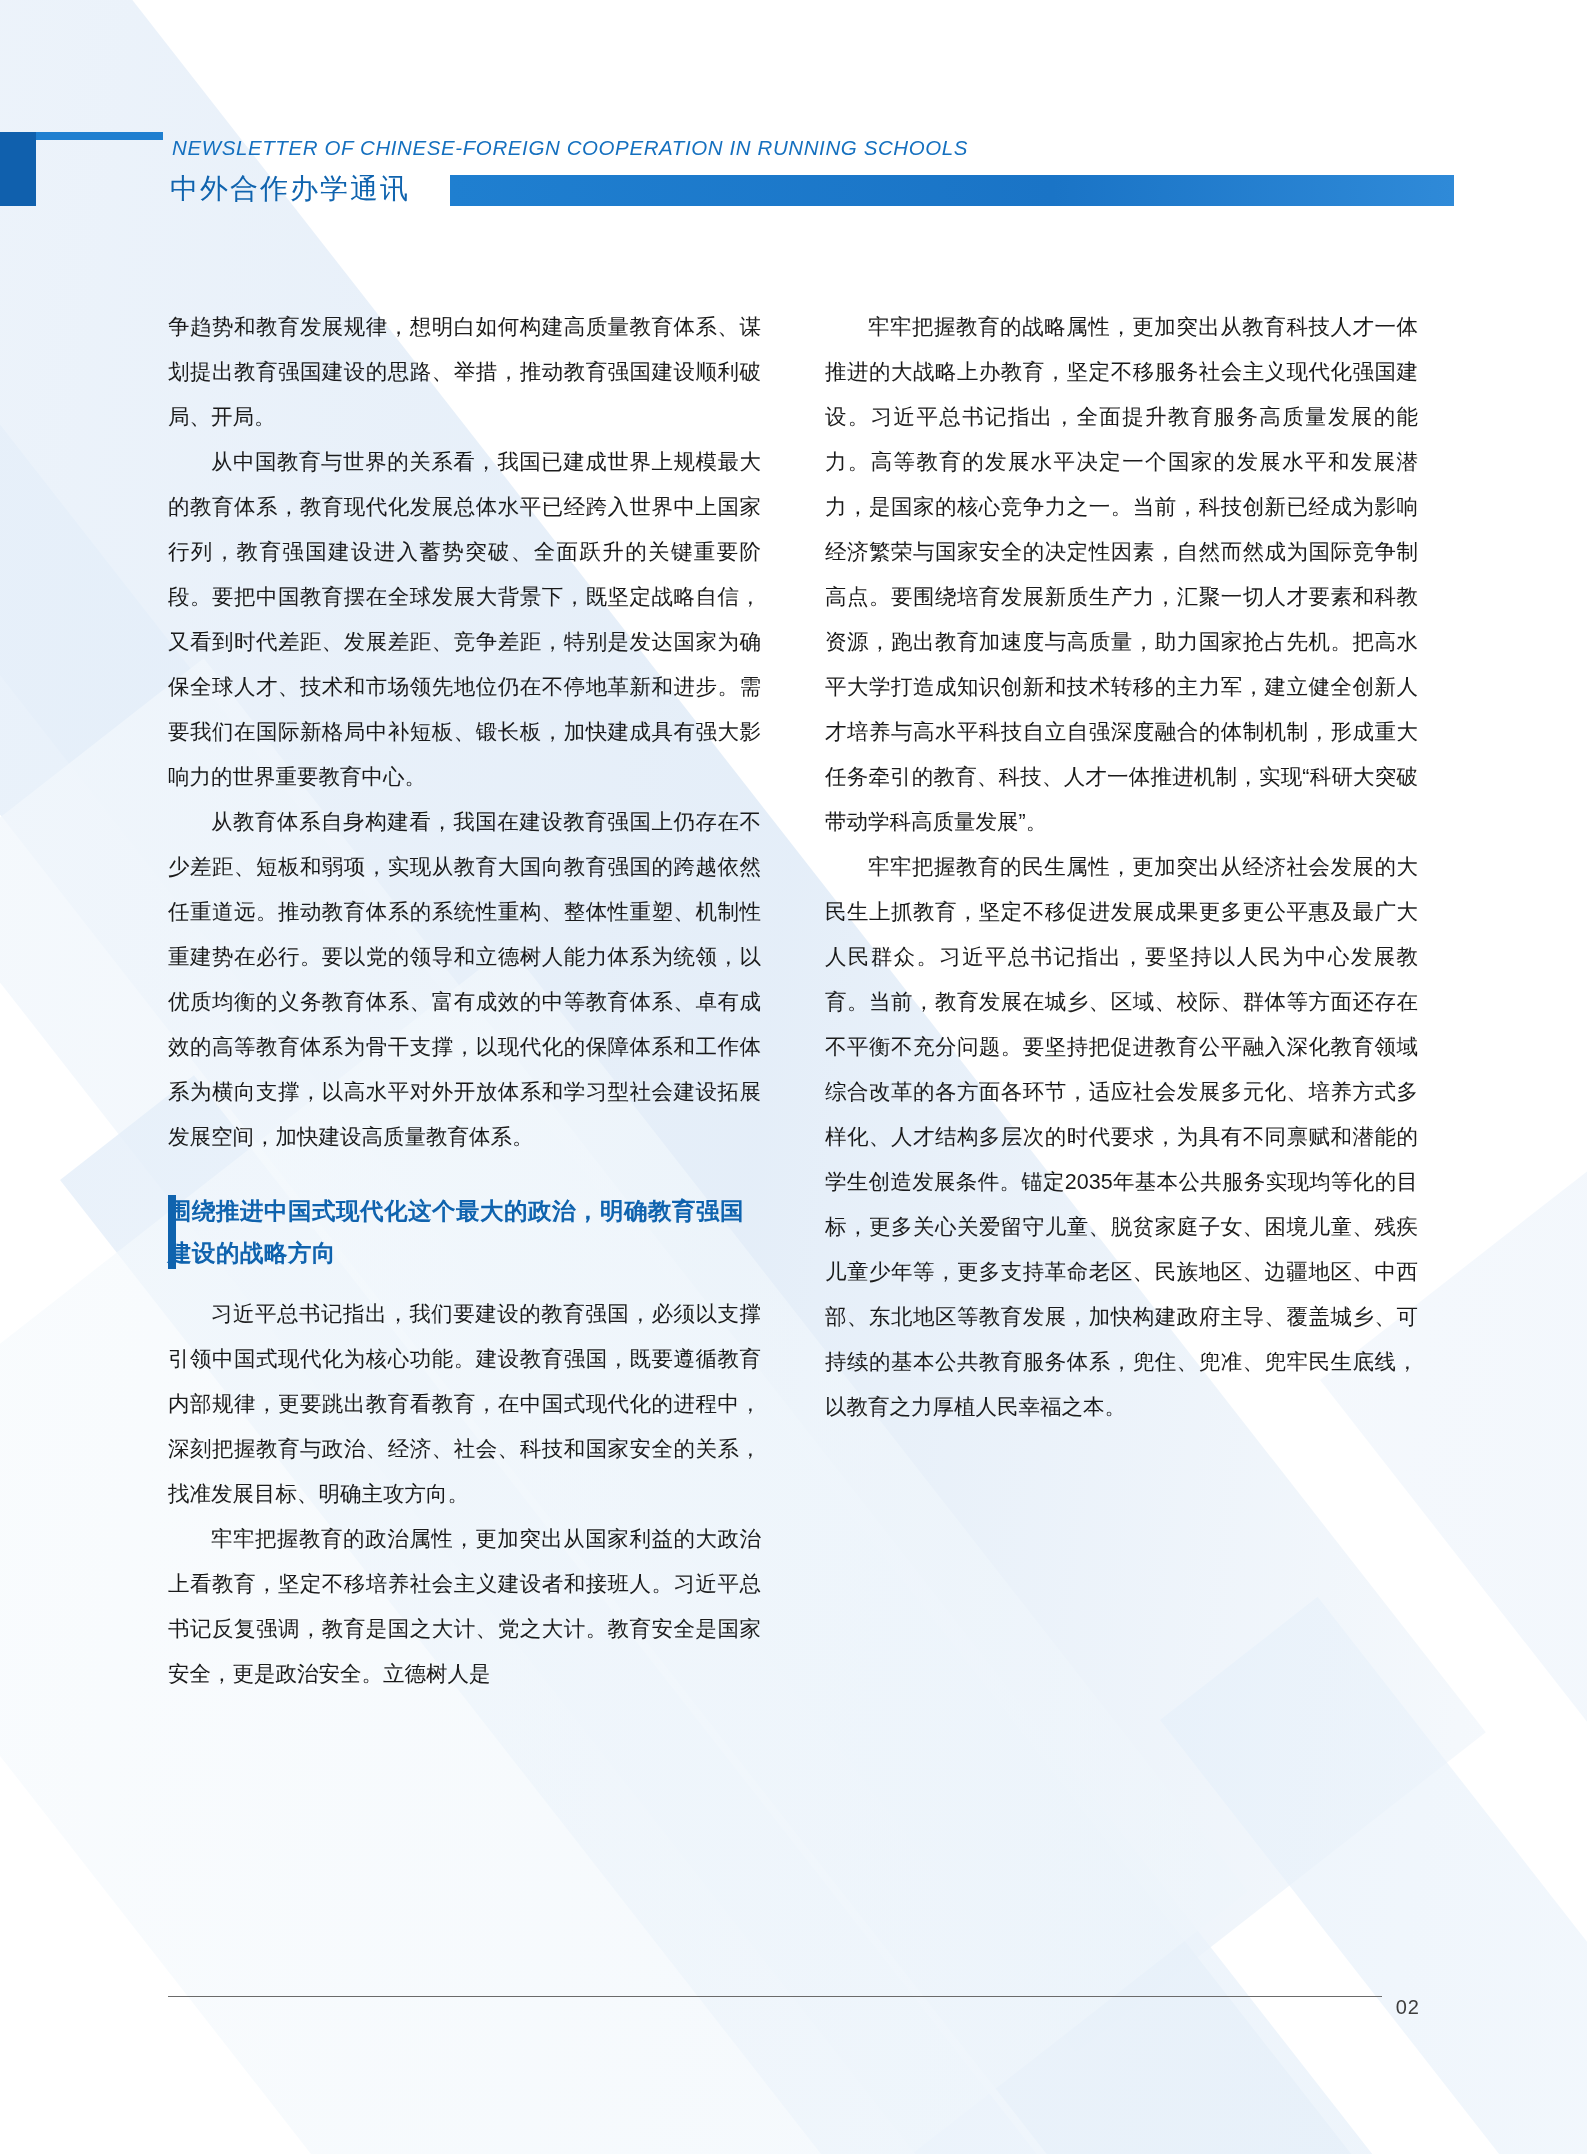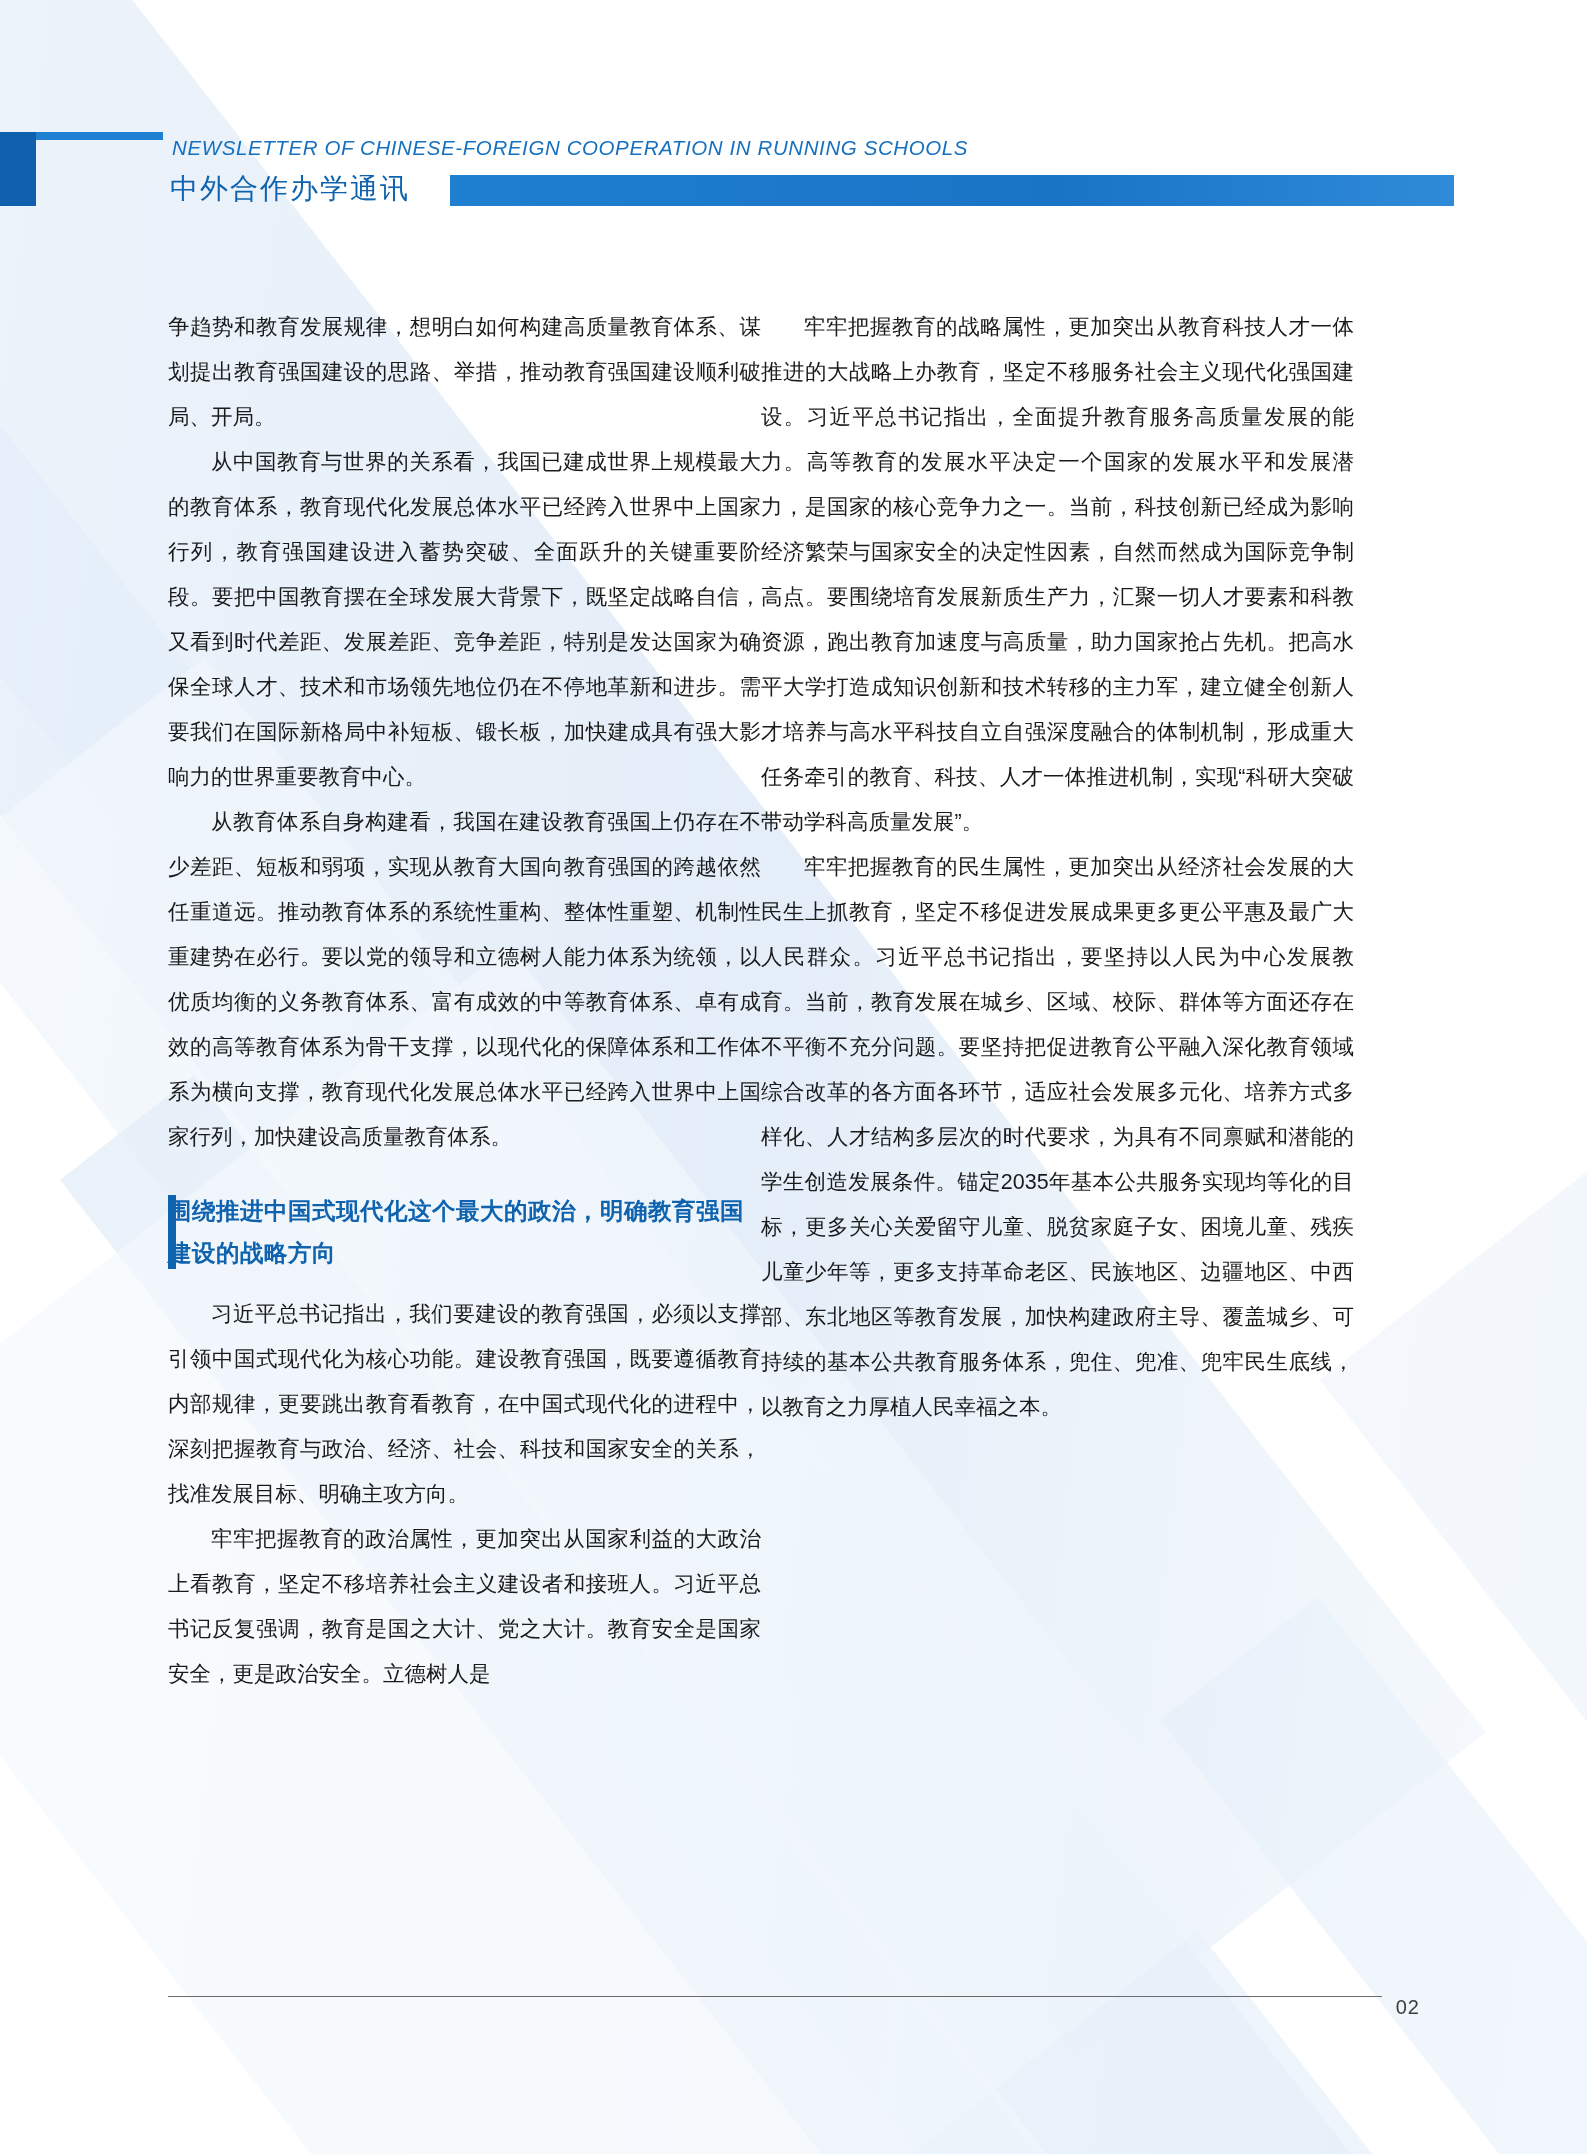--- a/index.html
+++ b/index.html
@@ -91,20 +91,21 @@
     background: linear-gradient(90deg, #1f7fd0 0%, #1a74c6 60%, #2f8ad8 100%);
   }
 
   
   .content {
     position: absolute;
     left: 168px;
     top: 305px;
     width: 1250px;
     display: flex;
+    gap: 64px;
   }
   .col {
     width: 593px;
   }
   p.para {
     margin: 0 0 0 0;
     font-size: 21.5px;
     line-height: 45px;
     color: #1a1a1a;
     text-align: justify;
@@ -175,21 +176,21 @@
   <div class="header-en">NEWSLETTER OF CHINESE-FOREIGN COOPERATION IN RUNNING SCHOOLS</div>
   <div class="header-cn">中外合作办学通讯</div>
   <div class="header-bar"></div>
 </div>
 
 <div class="content">
 
   <div class="col">
     <p class="para">争趋势和教育发展规律，想明白如何构建高质量教育体系、谋划提出教育强国建设的思路、举措，推动教育强国建设顺利破局、开局。</p>
     <p class="para indent">从中国教育与世界的关系看，我国已建成世界上规模最大的教育体系，教育现代化发展总体水平已经跨入世界中上国家行列，教育强国建设进入蓄势突破、全面跃升的关键重要阶段。要把中国教育摆在全球发展大背景下，既坚定战略自信，又看到时代差距、发展差距、竞争差距，特别是发达国家为确保全球人才、技术和市场领先地位仍在不停地革新和进步。需要我们在国际新格局中补短板、锻长板，加快建成具有强大影响力的世界重要教育中心。</p>
-    <p class="para indent">从教育体系自身构建看，我国在建设教育强国上仍存在不少差距、短板和弱项，实现从教育大国向教育强国的跨越依然任重道远。推动教育体系的系统性重构、整体性重塑、机制性重建势在必行。要以党的领导和立德树人能力体系为统领，以优质均衡的义务教育体系、富有成效的中等教育体系、卓有成效的高等教育体系为骨干支撑，以现代化的保障体系和工作体系为横向支撑，教育现代化发展总体水平已经跨入世界中上国家行列，加快建设高质量教育体系。</p>
+    <p class="para indent">从教育体系自身构建看，我国在建设教育强国上仍存在不少差距、短板和弱项，实现从教育大国向教育强国的跨越依然任重道远。推动教育体系的系统性重构、整体性重塑、机制性重建势在必行。要以党的领导和立德树人能力体系为统领，以优质均衡的义务教育体系、富有成效的中等教育体系、卓有成效的高等教育体系为骨干支撑，以现代化的保障体系和工作体系为横向支撑，以高水平对外开放体系和学习型社会建设拓展发展空间，加快建设高质量教育体系。</p>
     <div class="section-head">围绕推进中国式现代化这个最大的政治，明确教育强国建设的战略方向</div>
     <p class="para indent">习近平总书记指出，我们要建设的教育强国，必须以支撑引领中国式现代化为核心功能。建设教育强国，既要遵循教育内部规律，更要跳出教育看教育，在中国式现代化的进程中，深刻把握教育与政治、经济、社会、科技和国家安全的关系，找准发展目标、明确主攻方向。</p>
     <p class="para indent">牢牢把握教育的政治属性，更加突出从国家利益的大政治上看教育，坚定不移培养社会主义建设者和接班人。习近平总书记反复强调，教育是国之大计、党之大计。教育安全是国家安全，更是政治安全。立德树人是</p>
   </div>
 
   <div class="col">
     <p class="para indent">牢牢把握教育的战略属性，更加突出从教育科技人才一体推进的大战略上办教育，坚定不移服务社会主义现代化强国建设。习近平总书记指出，全面提升教育服务高质量发展的能力。高等教育的发展水平决定一个国家的发展水平和发展潜力，是国家的核心竞争力之一。当前，科技创新已经成为影响经济繁荣与国家安全的决定性因素，自然而然成为国际竞争制高点。要围绕培育发展新质生产力，汇聚一切人才要素和科教资源，跑出教育加速度与高质量，助力国家抢占先机。把高水平大学打造成知识创新和技术转移的主力军，建立健全创新人才培养与高水平科技自立自强深度融合的体制机制，形成重大任务牵引的教育、科技、人才一体推进机制，实现“科研大突破带动学科高质量发展”。</p>
     <p class="para indent">牢牢把握教育的民生属性，更加突出从经济社会发展的大民生上抓教育，坚定不移促进发展成果更多更公平惠及最广大人民群众。习近平总书记指出，要坚持以人民为中心发展教育。当前，教育发展在城乡、区域、校际、群体等方面还存在不平衡不充分问题。要坚持把促进教育公平融入深化教育领域综合改革的各方面各环节，适应社会发展多元化、培养方式多样化、人才结构多层次的时代要求，为具有不同禀赋和潜能的学生创造发展条件。锚定2035年基本公共服务实现均等化的目标，更多关心关爱留守儿童、脱贫家庭子女、困境儿童、残疾儿童少年等，更多支持革命老区、民族地区、边疆地区、中西部、东北地区等教育发展，加快构建政府主导、覆盖城乡、可持续的基本公共教育服务体系，兜住、兜准、兜牢民生底线，以教育之力厚植人民幸福之本。</p>
   </div>
 

